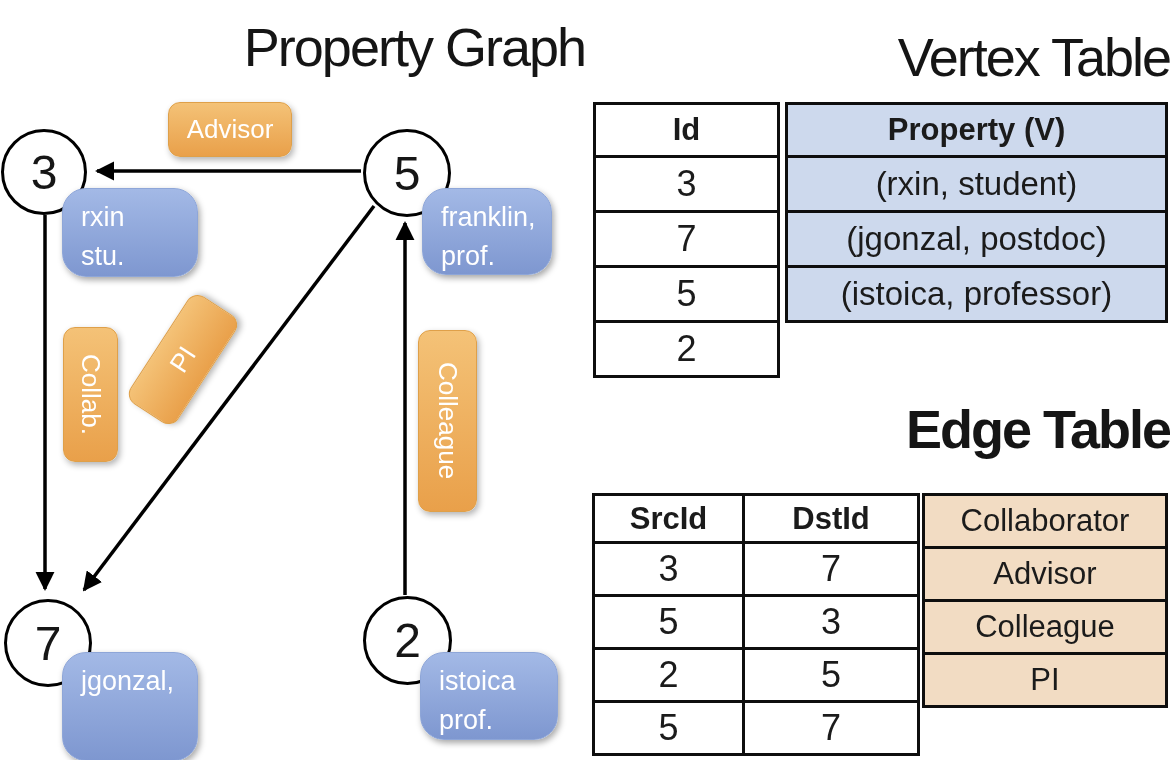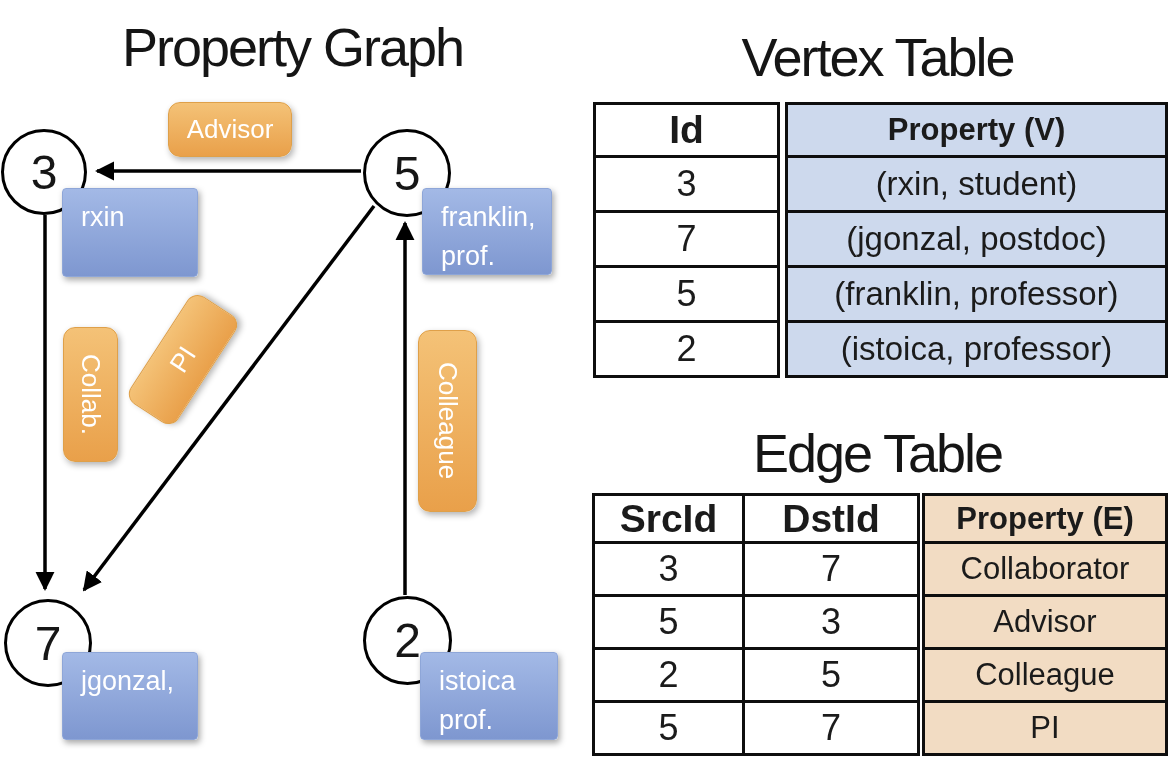--- a/index.html
+++ b/index.html
@@ -2,53 +2,53 @@
 <html style="--vertex-box-top: #a3b9e6; --vertex-box-bottom: #7e97d0; --edge-box-top: #f4c277; --edge-box-bottom: #e9a04a; --vertex-cell-bg: #cdd9ed; --edge-cell-bg: #f2dcc3; --arrow-color: #000000;"><head>
 <meta charset="utf-8">
 <style>
   html,body{margin:0;padding:0;background:#fff;}
   .stage{
     position:relative;width:1170px;height:760px;background:#ffffff;
     overflow:hidden;font-family:"Liberation Sans",sans-serif;color:#111;
   }
   
   .big-title{
-    position:absolute;text-align:center;font-size:54px;letter-spacing:-2px;
+    position:absolute;text-align:right;font-size:54px;letter-spacing:-2px;
     font-weight:400;color:#151515;white-space:nowrap;
   }
   #pg-title{left:0;top:16px;width:585px;}
   #vt-title{left:585px;top:18px;width:585px;margin-top:8px;}
-  #et-title{left:585px;top:422px;width:585px;}
+  #et-title{left:585px;top:398px;width:585px;font-weight:bold;}
 
   
   svg.edges{position:absolute;left:0;top:0;}
   svg.edges line{stroke:var(--arrow-color,#000);stroke-width:3.5;}
   svg.edges marker path{fill:var(--arrow-color,#000);}
 
   
   .vcircle{
     position:absolute;background:#fff;border:3.5px solid #000;border-radius:50%;
     display:flex;align-items:center;justify-content:center;
     font-size:48px;font-weight:300;color:#161616;box-sizing:border-box;
   }
   #c3{left:1px;top:129px;width:86px;height:86px;}
   #c5{left:363px;top:129px;width:88px;height:88px;}
   #c7{left:4px;top:599px;width:88px;height:88px;}
   #c2{left:363px;top:596px;width:89px;height:89px;}
 
   
   .vprop{
-    position:absolute;border-radius:4px;color:#fff;
+    position:absolute;border-radius:24px;color:#fff;
     background:linear-gradient(180deg,var(--vertex-box-top,#a3b9e6) 0%,var(--vertex-box-bottom,#7e97d0) 100%);
     border:1px solid #8ea6d8;box-shadow:2px 3px 6px rgba(0,0,0,.35);
     font-size:27px;line-height:1.45;padding:9px 0 0 18px;box-sizing:border-box;
   }
   #b-rxin{left:62px;top:188px;width:136px;height:89px;}
   #b-franklin{left:422px;top:188px;width:130px;height:87px;}
-  #b-jgonzal{left:62px;top:652px;width:136px;height:88px;}
+  #b-jgonzal{left:62px;top:652px;width:136px;height:109px;}
   #b-istoica{left:420px;top:652px;width:138px;height:88px;}
 
   
   .elabel{
     position:absolute;border-radius:12px;color:#fff;
     background:linear-gradient(180deg,var(--edge-box-top,#f4c277) 0%,var(--edge-box-bottom,#e9a04a) 100%);
     border:1px solid #dfa049;box-shadow:2px 3px 6px rgba(0,0,0,.3);
     display:flex;align-items:center;justify-content:center;
     font-size:26px;box-sizing:border-box;
   }
@@ -56,21 +56,21 @@
   #l-collab{left:63px;top:327px;width:55px;height:135px;writing-mode:vertical-rl;}
   #l-colleague{left:418px;top:330px;width:59px;height:182px;writing-mode:vertical-rl;}
   #l-pi{left:119px;top:331px;width:128px;height:57px;transform:rotate(-57deg);}
 
   
   table{border-collapse:collapse;position:absolute;table-layout:fixed;}
   td{
     border:3px solid #0e0e0e;text-align:center;vertical-align:middle;
     font-size:36px;color:#1b1b1b;padding:0;overflow:hidden;white-space:nowrap;
   }
-  td.hdr{font-weight:bold;font-size:39px;}
+  td.hdr{font-weight:bold;font-size:31px;}
   .vtbl td{height:52px;}
   .vtbl td.hdr{height:50px;}
   .etbl td{height:50px;}
   .etbl td.hdr{height:45px;text-align:center;}
   #vt-id{left:593px;top:102px;width:187px;}
   #vt-prop{left:785px;top:102px;width:383px;}
   #vt-prop td{background:var(--vertex-cell-bg,#cdd9ed);font-size:33px;}
   #vt-prop td.hdr{font-size:31px;}
   #et-ids{left:592px;top:493px;width:325px;}
   #et-prop{left:922px;top:493px;width:246px;}
@@ -116,20 +116,21 @@
   </div>
   <div id="c7" class="vcircle">
     <span>7</span>
   </div>
   <div id="c2" class="vcircle">
     <span>2</span>
   </div>
 
   <div id="b-rxin" class="vprop">
     <div>rxin</div>
+    <div>stu.</div>
   </div>
   <div id="b-franklin" class="vprop">
     <div>franklin,</div>
     <div>prof.</div>
   </div>
   <div id="b-jgonzal" class="vprop">
     <div>jgonzal,</div>
   </div>
   <div id="b-istoica" class="vprop">
     <div>istoica</div>
@@ -161,23 +162,20 @@
   <table id="vt-prop" class="vtbl">
     <tbody>
         <tr>
           <td class="hdr">Property (V)</td>
         </tr>
     <tr>
           <td>(rxin, student)</td>
         </tr>
     <tr>
           <td>(jgonzal, postdoc)</td>
-        </tr>
-    <tr>
-          <td>(franklin, professor)</td>
         </tr>
     <tr>
           <td>(istoica, professor)</td>
         </tr>
   </tbody>
     </table>
 
   <div id="et-title" class="big-title">Edge Table</div>
 
   <table id="et-ids" class="etbl">
@@ -204,23 +202,20 @@
     </tr>
     <tr>
       <td>5</td>
       <td>7</td>
     </tr>
   </tbody>
     </table>
 
   <table id="et-prop" class="etbl">
     <tbody>
-        <tr>
-          <td class="hdr">Property (E)</td>
-        </tr>
     <tr>
           <td>Collaborator</td>
         </tr>
     <tr>
           <td>Advisor</td>
         </tr>
     <tr>
           <td>Colleague</td>
         </tr>
     <tr>

